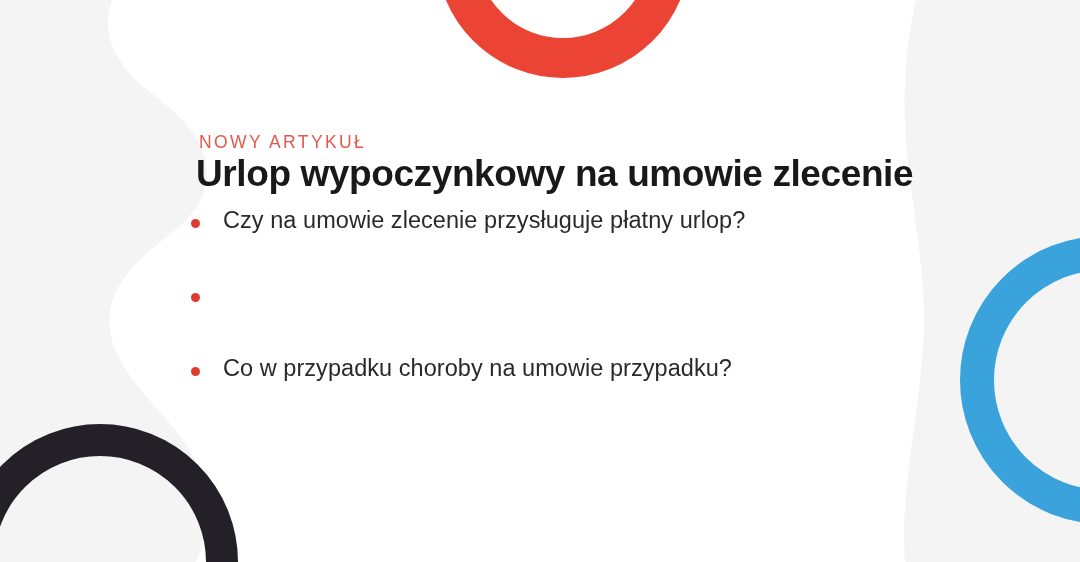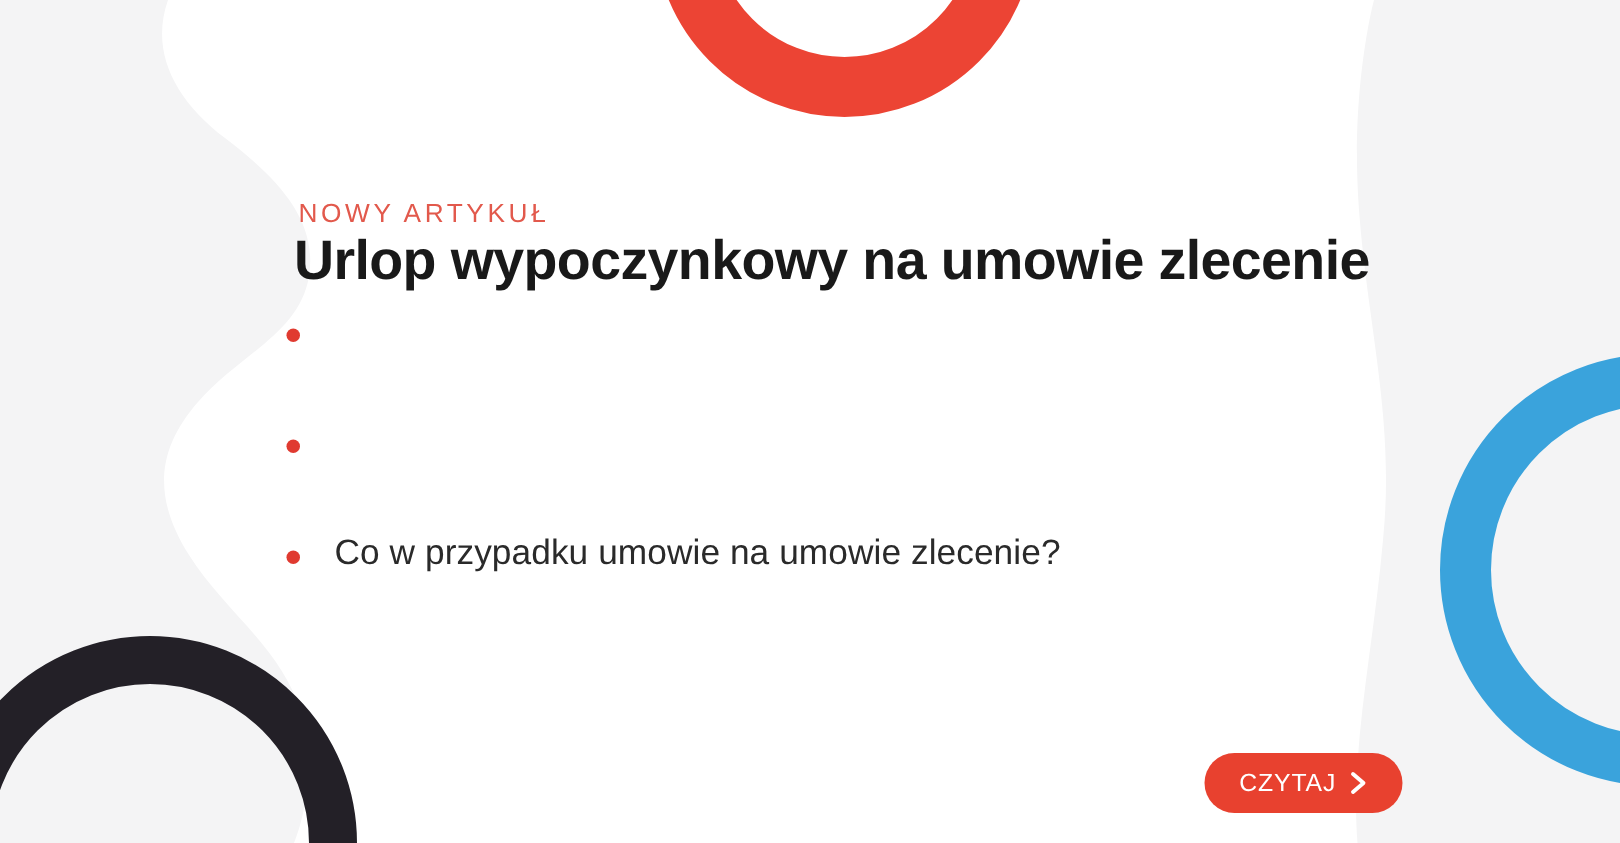--- a/index.html
+++ b/index.html
@@ -200,31 +200,26 @@
 
   <div class="content">
 
     <div class="eyebrow">NOWY ARTYKUŁ</div>
 
     <h1 class="headline">Urlop wypoczynkowy na umowie zlecenie</h1>
 
     <ul class="bullets">
       <li class="bullet">
         <span class="bullet-dot"></span>
+        <span class="bullet-text">Czy na umowie zlecenie przysługuje płatny urlop?</span>
       </li>
       <li class="bullet">
         <span class="bullet-dot"></span>
       </li>
       <li class="bullet">
         <span class="bullet-dot"></span>
-        <span class="bullet-text">Co w przypadku umowie na umowie zlecenie?</span>
+        <span class="bullet-text">Co w przypadku choroby na umowie przypadku?</span>
       </li>
     </ul>
 
-    <button class="cta">
-      <span class="cta-label">CZYTAJ</span>
-      <svg class="cta-chevron" viewBox="0 0 12 16" xmlns="http://www.w3.org/2000/svg">
-        <path d="M2 2 L9 8 L2 14" fill="none" stroke="#ffffff" stroke-width="2.6" stroke-linecap="round" stroke-linejoin="round"></path>
-      </svg>
-    </button>
 
   </div>
 </div>
 
 </body></html>

